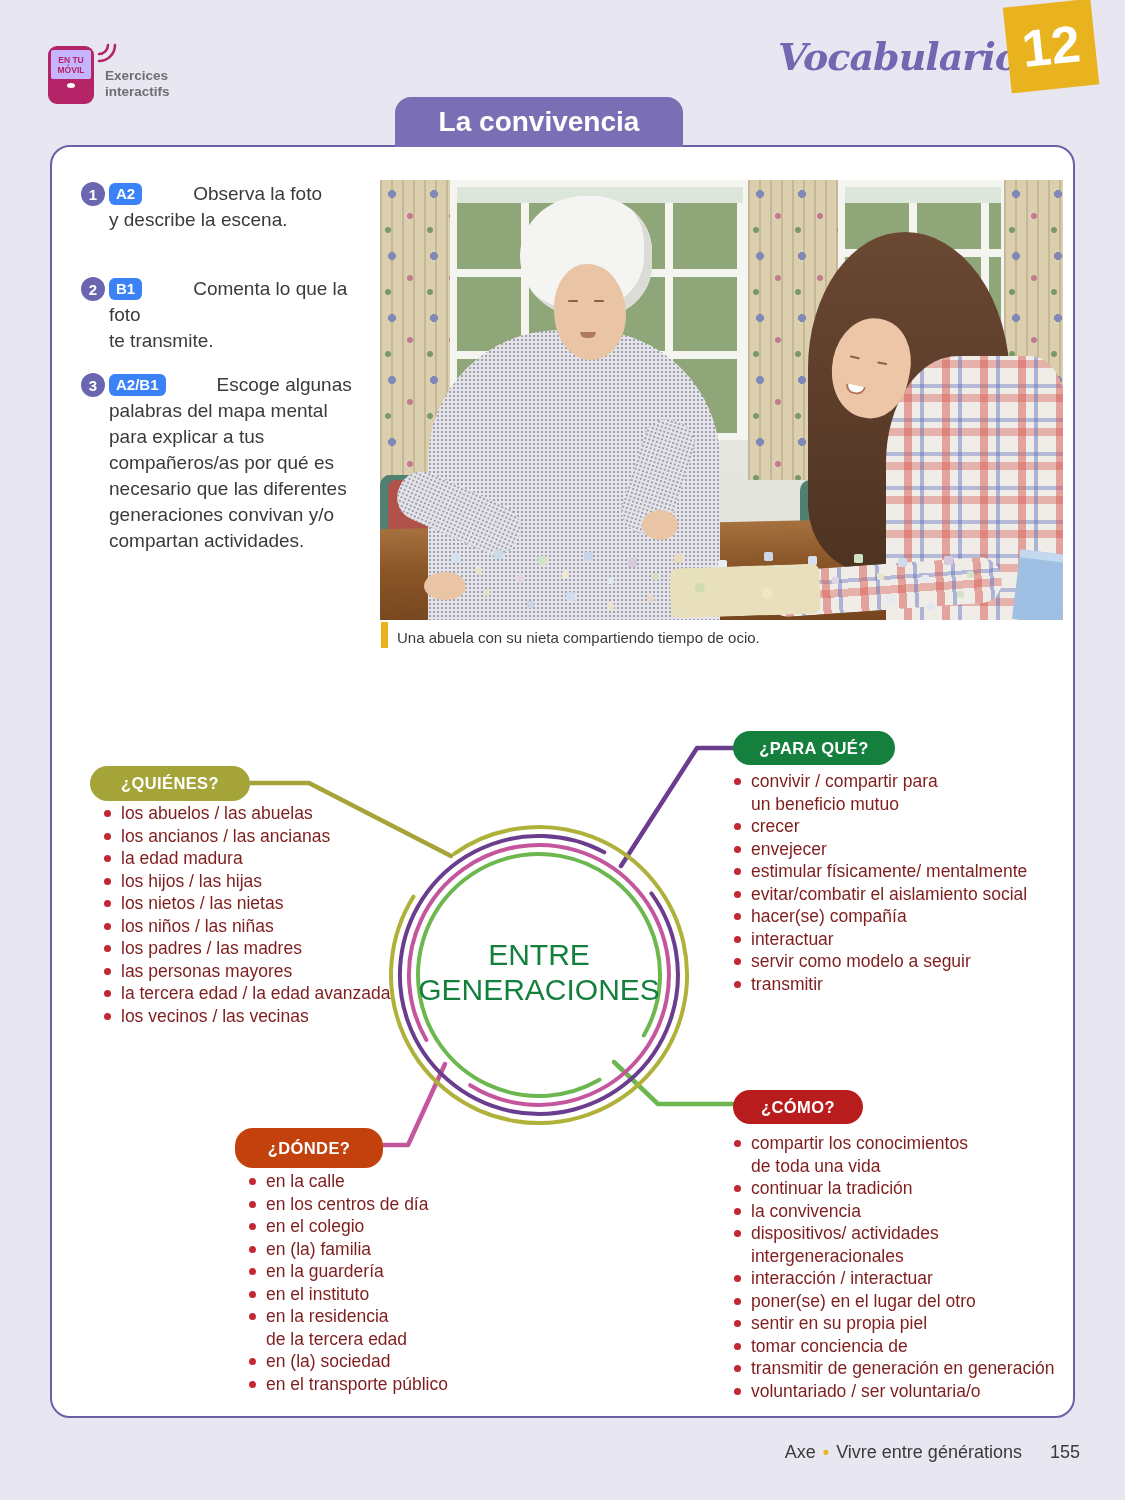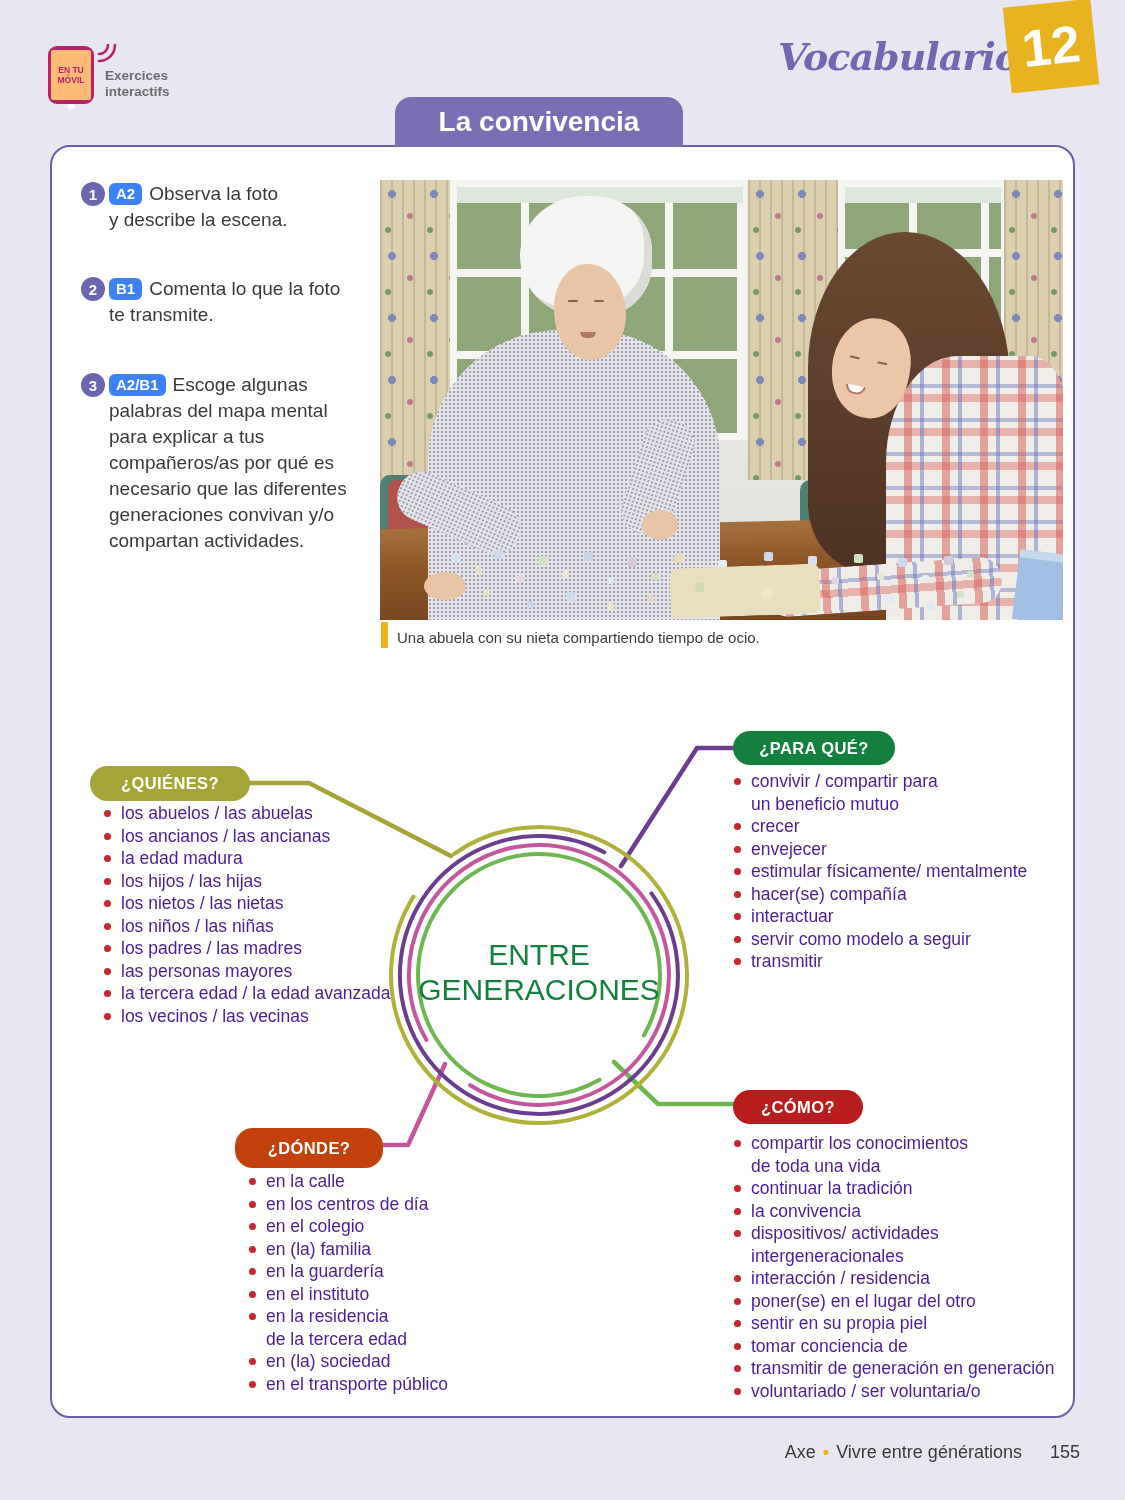--- a/index.html
+++ b/index.html
@@ -3,21 +3,21 @@
 <meta charset="utf-8">
 <style>
   * { margin:0; padding:0; box-sizing:border-box; }
   html,body { background:#e8e6f1; }
   .page { position:relative; width:1125px; height:1500px; background:#e8e6f1; overflow:hidden;
           font-family:"Liberation Sans", sans-serif; }
 
   
   .mobile-badge { position:absolute; left:48px; top:42px; }
   .phone { position:absolute; left:0; top:4px; width:46px; height:58px; background:#b62468; border-radius:9px; padding:4px 3px 0 3px; }
-  .phone-screen { background:#fdba74; height:50px; border-radius:2px; display:flex; align-items:center; justify-content:center; }
+  .phone-screen { background:#c4b5fd; height:29px; border-radius:2px; display:flex; align-items:center; justify-content:center; }
   .phone-label { font-size:8.5px; font-weight:bold; color:#b62468; text-align:center; white-space:pre-line; line-height:10px; }
   .phone-dot { width:8px; height:5px; background:#fff; border-radius:50%; margin:4px auto 0; }
   .waves { position:absolute; left:48px; top:0; }
   .mobile-caption { position:absolute; left:57px; top:26px; width:110px; font-size:13.5px; font-weight:bold;
                     color:#6d6e71; white-space:pre-line; line-height:16px; }
 
   .script-title { position:absolute; left:778px; top:34px; width:230px; text-align:center;
                   font-family:"DejaVu Serif", serif; font-style:italic; font-weight:bold;
                   font-size:38px; color:#7268b2; letter-spacing:-1px; }
   .unit-tile { position:absolute; left:1007px; top:3px; width:88px; height:86px; background:#e9b320;
@@ -32,21 +32,21 @@
                  border:2px solid #6b5fa8; border-radius:20px; z-index:1; }
 
   
   .exercise { position:absolute; left:81px; width:300px; z-index:3; }
   .ex1 { top:181px; } .ex2 { top:276px; } .ex3 { top:372px; }
   .exnum { position:absolute; left:0; top:1px; width:24px; height:24px; background:#6a67b0; border-radius:50%;
            color:#fff; font-weight:bold; font-size:15px; display:flex; align-items:center; justify-content:center; }
   .extext { margin-left:28px; font-size:19px; line-height:26px; color:#3a3a39; }
   .badge { display:inline-block; background:#3b82f6; color:#fff; font-weight:bold; font-size:15px;
            line-height:19px; padding:1px 7px 2px; border-radius:6px; margin-right:7px; vertical-align:1px; }
-  .extext-body { white-space:pre-line; }
+  .extext-body { white-space:pre-line;margin-left:44px; }
 
   
   .photo { position:absolute; left:380px; top:180px; width:683px; height:440px; overflow:hidden;
            background:linear-gradient(#ecece8,#e2e2dc); z-index:3; }
   .photo * { position:absolute; }
   .window { background:#f4f4f0; }
   .panes { position:absolute; inset:7px; background-color:#8fa678;
            background-image:linear-gradient(180deg,#dde6da 0 16px,rgba(0,0,0,0) 16px),
              repeating-linear-gradient(90deg,rgba(0,0,0,0) 0 64px,#f4f4f0 64px 72px),
              repeating-linear-gradient(0deg,rgba(0,0,0,0) 0 74px,#f4f4f0 74px 82px); }
@@ -112,21 +112,21 @@
                  color:#fff; font-weight:bold; font-size:16.5px; letter-spacing:.4px; border-radius:18px; }
   .pill-quienes { left:90px; top:766px; width:160px; height:35px; background:#a4a438; }
   .pill-paraque { left:733px; top:731px; width:162px; height:34px; background:#15803d; }
   .pill-donde   { left:235px; top:1128px; width:148px; height:40px; background:#c2410c; }
   .pill-como    { left:733px; top:1090px; width:130px; height:34px; background:#b91c1c; }
 
   .center-label { position:absolute; left:399px; top:937px; width:280px; z-index:5; text-align:center;
                   color:#15803d; font-weight:normal; font-size:30px; line-height:35px; white-space:pre-line; }
 
   .vocab-list { position:absolute; z-index:5; list-style:none; }
-  .vocab-list li { position:relative; padding-left:18px; font-size:17.5px; line-height:22.5px; color:#4c1d95;
+  .vocab-list li { position:relative; padding-left:18px; font-size:17.5px; line-height:22.5px; color:#7f1d1d;
                    white-space:pre-line; }
   .vocab-list li::before { content:""; position:absolute; left:1px; top:8px; width:7px; height:7px;
                            border-radius:50%; background:#c22732; }
   .list-quienes { left:103px; top:802px; width:310px; }
   .list-paraque { left:733px; top:770px; width:330px; }
   .list-donde   { left:248px; top:1170px; width:260px; }
   .list-como    { left:733px; top:1132px; width:345px; }
 
   
   .footer { position:absolute; left:600px; top:1442px; width:480px; text-align:right; font-size:18px;
@@ -259,20 +259,21 @@
       <li>las personas mayores</li>
       <li>la tercera edad / la edad avanzada</li>
       <li>los vecinos / las vecinas</li>
     </ul>
   <ul class="vocab-list list-paraque">
       <li>convivir / compartir para
 un beneficio mutuo</li>
       <li>crecer</li>
       <li>envejecer</li>
       <li>estimular físicamente/ mentalmente</li>
+      <li>evitar/combatir el aislamiento social</li>
       <li>hacer(se) compañía</li>
       <li>interactuar</li>
       <li>servir como modelo a seguir</li>
       <li>transmitir</li>
     </ul>
   <ul class="vocab-list list-donde">
       <li>en la calle</li>
       <li>en los centros de día</li>
       <li>en el colegio</li>
       <li>en (la) familia</li>
@@ -283,21 +284,21 @@
       <li>en (la) sociedad</li>
       <li>en el transporte público</li>
     </ul>
   <ul class="vocab-list list-como">
       <li>compartir los conocimientos
 de toda una vida</li>
       <li>continuar la tradición</li>
       <li>la convivencia</li>
       <li>dispositivos/ actividades
 intergeneracionales</li>
-      <li>interacción / residencia</li>
+      <li>interacción / interactuar</li>
       <li>poner(se) en el lugar del otro</li>
       <li>sentir en su propia piel</li>
       <li>tomar conciencia de</li>
       <li>transmitir de generación en generación</li>
       <li>voluntariado / ser voluntaria/o</li>
     </ul>
 
   <div class="footer">
     <span>Axe</span><span class="footer-dot">•</span><span>Vivre entre générations</span><span class="footer-page">155</span>
   </div>

